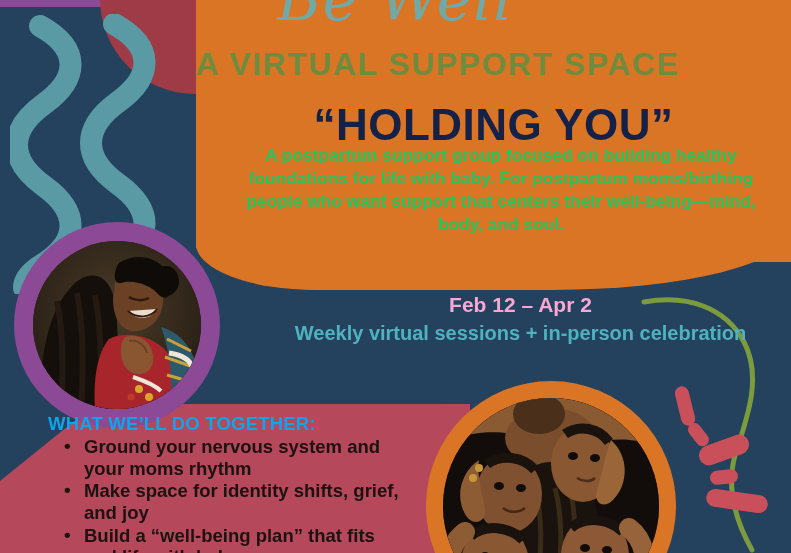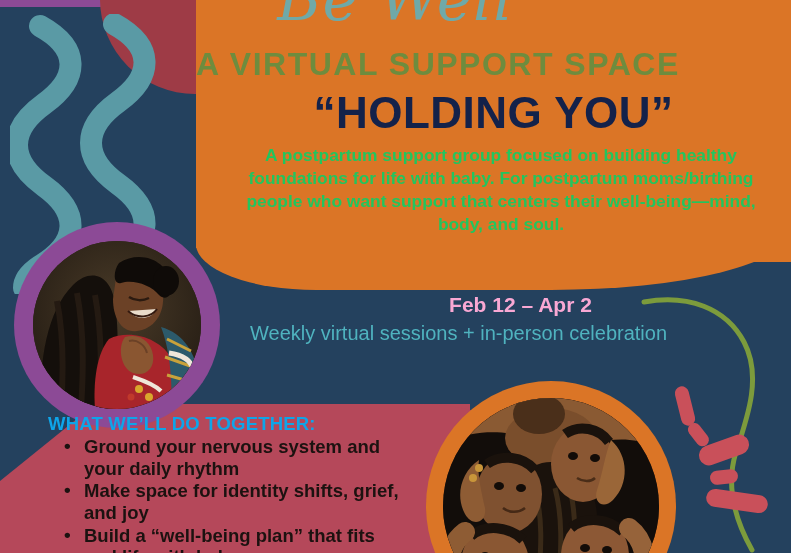--- a/index.html
+++ b/index.html
@@ -108,21 +108,21 @@
   }
   #subtitle-green {
     left:196px; width:672px; top:46px;
     font-size:32px;
     font-weight:bold;
     color:#6E8C3E;
     letter-spacing:1.5px;
     white-space:nowrap;
   }
   #main-title {
-    left:196px; width:595px; top:88px;
+    left:196px; width:595px; top:100px;
     text-align:center;
     font-size:44px;
     font-weight:bold;
     color:#14224A;
     letter-spacing:0.5px;
     white-space:nowrap;
   }
   #description {
     left:226px; width:550px; top:144px;
     text-align:center;
@@ -134,22 +134,23 @@
   #date-range {
     left:250px; width:541px; top:293px;
     text-align:center;
     font-size:21px;
     font-weight:bold;
     color:#f9a8d4;
     white-space:nowrap;
   }
   #session-note {
     left:250px; width:541px; top:322px;
+    text-align:center;
     font-size:20px;
-    font-weight:normal;
+    font-weight:bold;
     color:#4FB3BF;
     white-space:nowrap;
   }
   #list-heading {
     left:48px; top:413px;
     font-size:18.5px;
     font-weight:bold;
     color:#0ea5e9;
     letter-spacing:0.2px;
     white-space:nowrap;
@@ -313,19 +314,19 @@
   <div class="layer" id="description">A postpartum support group focused on building healthy foundations for life with baby. For postpartum moms/birthing people who want support that centers their well-being—mind, body, and soul.</div>
 
   <div class="layer" id="date-range">Feb 12 – Apr 2</div>
 
   <div class="layer" id="session-note">Weekly virtual sessions + in-person celebration</div>
 
   <div class="layer" id="list-heading">WHAT WE’LL DO TOGETHER:</div>
 
   <div class="layer" id="list-items">
     <ul>
-        <li>Ground your nervous system and your daily rhythm</li>
+        <li>Ground your nervous system and your moms rhythm</li>
         <li>Make space for identity shifts, grief, and joy</li>
         <li>Build a “well-being plan” that fits real life with baby</li>
       </ul>
   </div>
 
 </div>
 
 </body></html>

